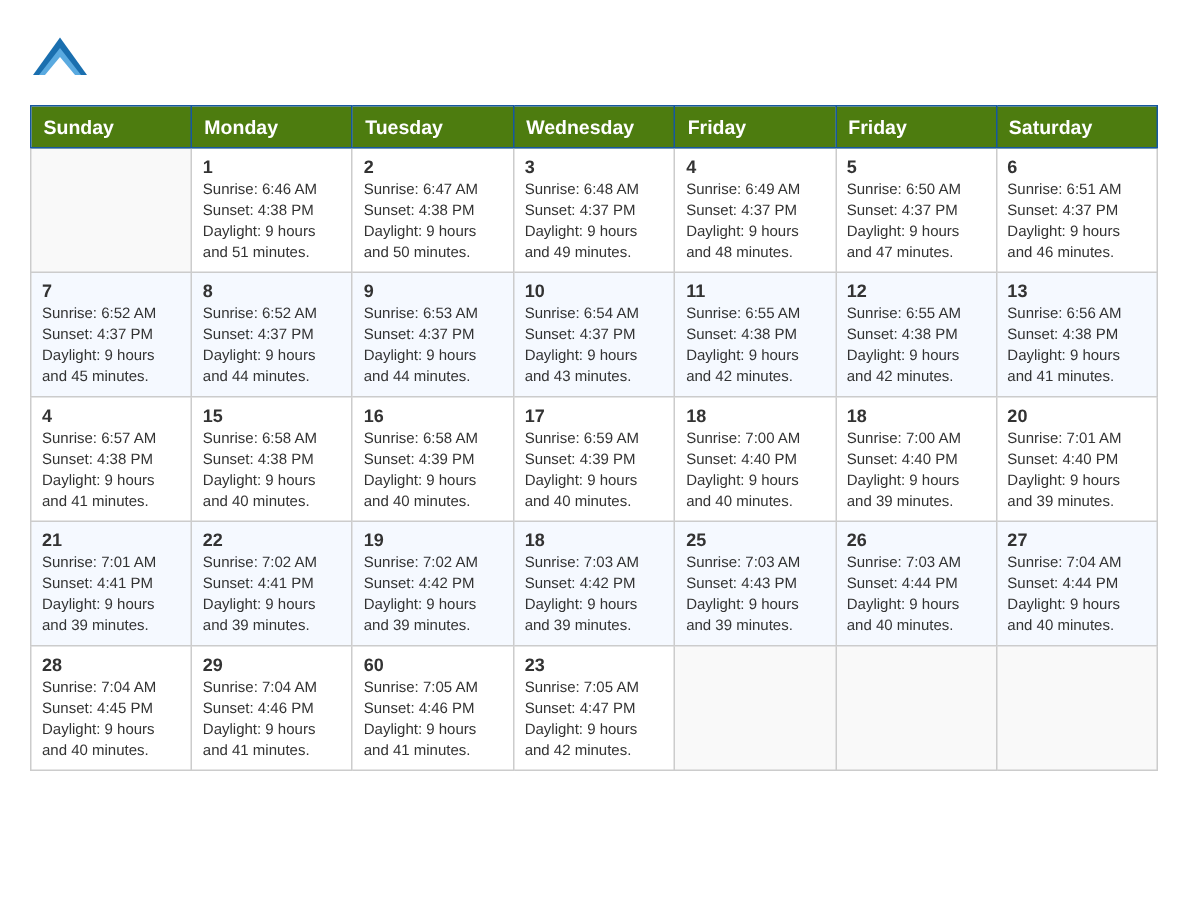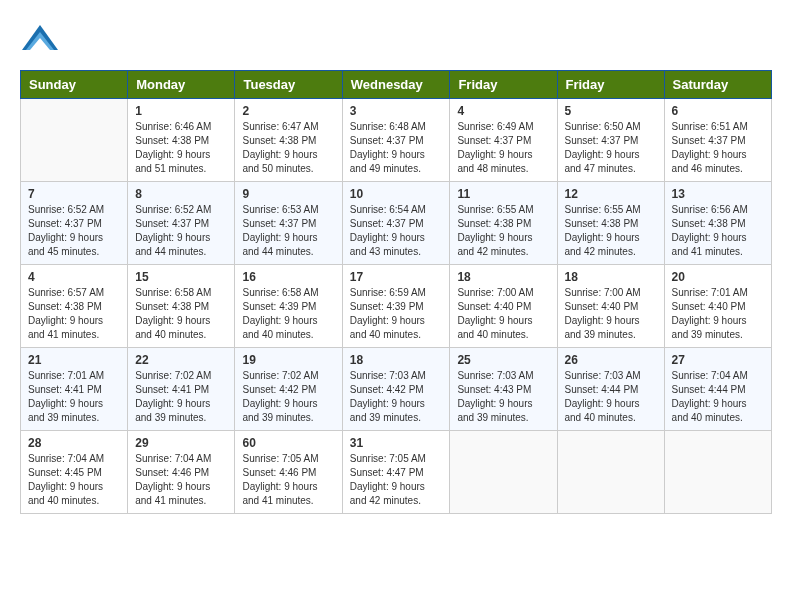--- a/index.html
+++ b/index.html
@@ -293,21 +293,21 @@
           Sunrise: 7:04 AM<br>Sunset: 4:46 PM<br>Daylight: 9 hours and 41 minutes.
         </div>
         </td>
         <td>
           <div class="day-num">60</div>
         <div class="day-info">
           Sunrise: 7:05 AM<br>Sunset: 4:46 PM<br>Daylight: 9 hours and 41 minutes.
         </div>
         </td>
         <td>
-          <div class="day-num">31</div>
+          <div class="day-num">23</div>
         <div class="day-info">
           Sunrise: 7:05 AM<br>Sunset: 4:47 PM<br>Daylight: 9 hours and 42 minutes.
         </div>
         </td>
         <td class="empty"></td>
         <td class="empty"></td>
         <td class="empty"></td>
       </tr>
     </tbody>
 </table>

